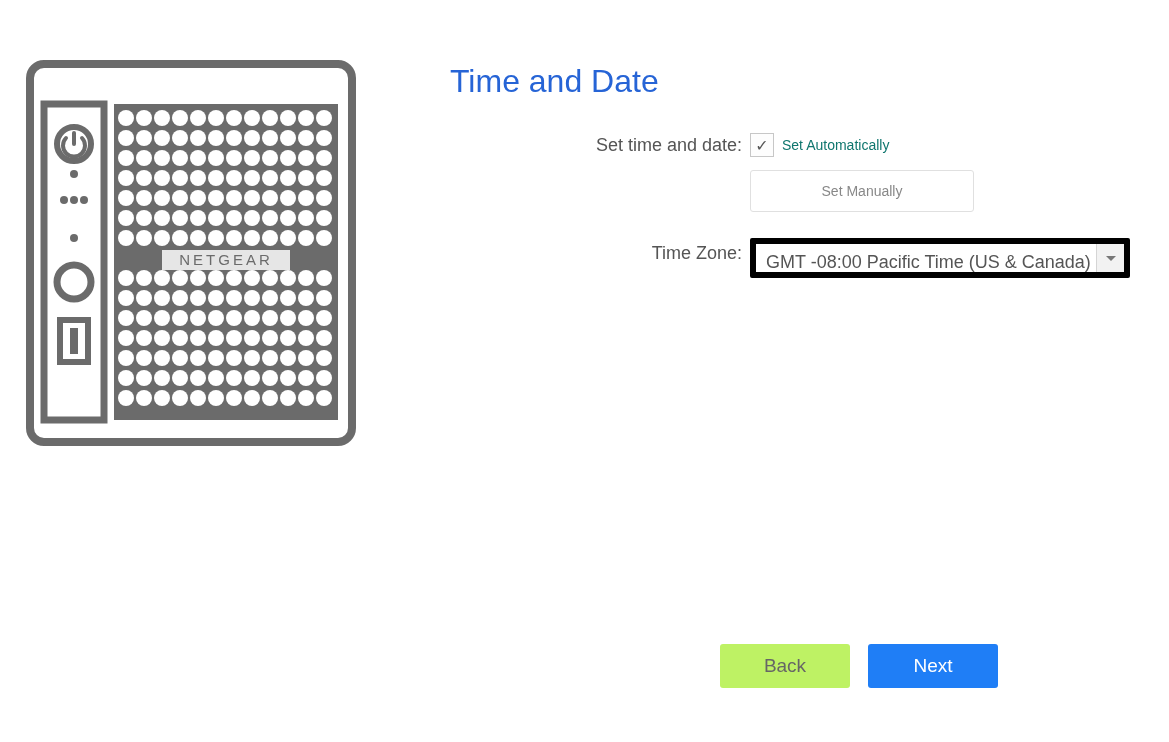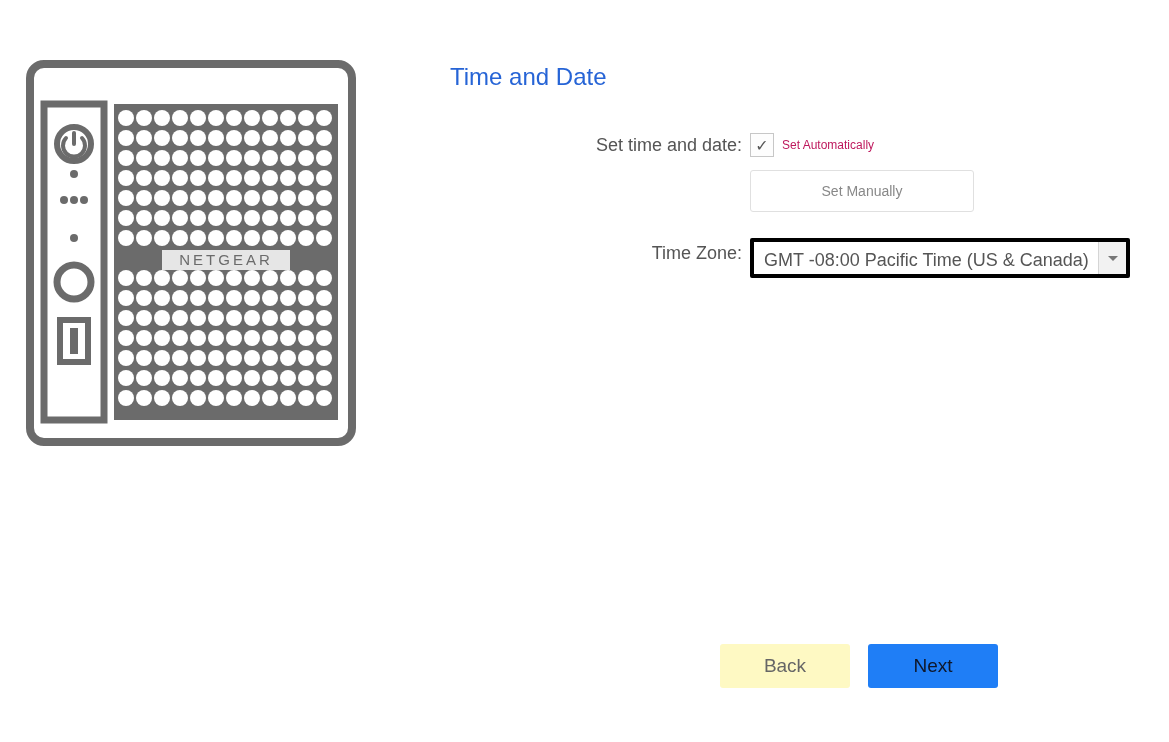--- a/index.html
+++ b/index.html
@@ -19,21 +19,21 @@
       left: 26px;
       top: 60px;
       width: 330px;
       height: 458px;
     }
 
     .page-title {
       position: absolute;
       left: 450px;
       top: 63px;
-      font-size: 24px;
+      font-size: 32px;
       color: #2664d6;
       font-weight: 400;
     }
 
     .form-area {
       position: absolute;
       left: 450px;
       top: 130px;
       width: 700px;
     }
@@ -66,40 +66,40 @@
       height: 24px;
       border: 1px solid #c7c7c7;
       background: #fdfdfd;
       display: flex;
       align-items: center;
       justify-content: center;
       font-size: 16px;
       color: #555;
       cursor: pointer;
     }
-    .checkbox-label { font-size: 12px; color: #be185d; }
+    .checkbox-label { font-size: 14px; color: #0f766e; }
 
     .light-btn {
       margin-top: 10px;
       border: 1px solid #e0e0e0;
       background: #ffffff;
       color: #888;
       font-size: 14px;
       height: 42px;
       width: 224px;
       cursor: pointer;
       border-radius: 3px;
     }
 
     .tz-row { margin-top: 26px; }
     .dropdown {
       display: flex;
       width: 380px;
       height: 40px;
-      border: 4px solid #000000;
+      border: 6px solid #000000;
       border-radius: 2px;
       cursor: pointer;
       background: #fff;
     }
     .dropdown-text {
       flex: 1;
       padding: 8px 10px;
       font-size: 18px;
       color: #555;
       white-space: nowrap;
@@ -129,27 +129,27 @@
     }
     .footer-buttons button {
       height: 44px;
       width: 130px;
       font-size: 19px;
       border-radius: 3px;
       cursor: pointer;
       border: 1px solid transparent;
     }
     .btn-secondary {
-      background: #fef9c3;
+      background: #bef264;
       color: #666;
       border-color: #d8d8d8;
     }
     .btn-primary {
       background: #1f7ef6;
-      color: #0f172a;
+      color: #ffffff;
       border-color: #1f7ef6;
     }
   </style>
 </head>
 <body>
 
 <div class="device-illustration">
   <svg viewBox="0 0 330 386" width="330" height="386">
     <rect x="4" y="4" width="322" height="378" rx="14" ry="14" fill="#fff" stroke="#6b6b6b" stroke-width="8"></rect>
     <rect x="18" y="44" width="60" height="316" fill="#fff" stroke="#6b6b6b" stroke-width="7"></rect>

